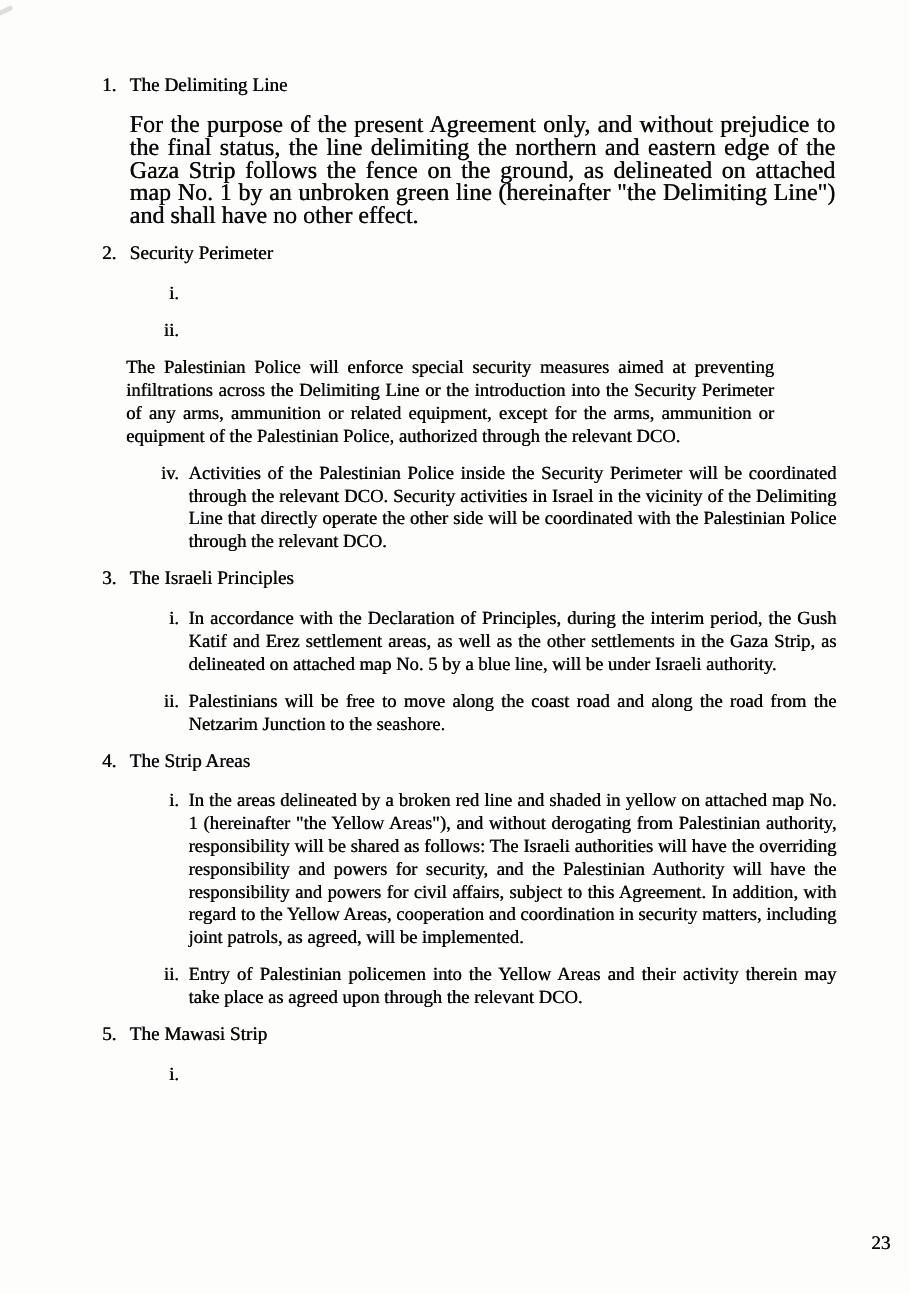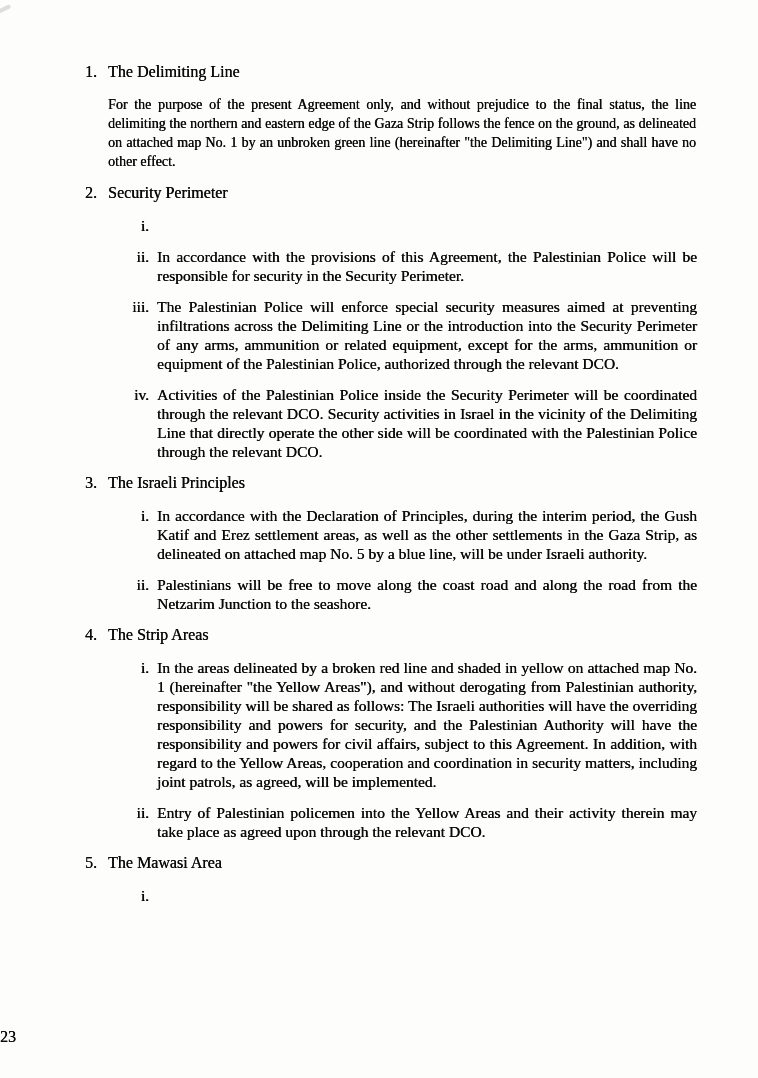--- a/index.html
+++ b/index.html
@@ -34,21 +34,21 @@
   .sec-heading {
     display: flex;
     margin: 2px 0 14px 85px;
     font-size: 16px;
     line-height: 19px;
   }
   .sec-num { flex: none; width: 23px; }
   .body-para {
     margin: 0 0 12px 108px;
     width: 588px;
-    font-size: 14px;
+    font-size: 20px;
     line-height: 19px;
     text-align: justify;
   }
   .clause {
     display: flex;
     margin: 0 0 12px 105px;
     font-size: 15.5px;
     line-height: 19px;
   }
   .clause-marker {
@@ -60,21 +60,21 @@
   }
   .clause-text {
     width: 540px;
     text-align: justify;
   }
   .page-number {
     position: absolute;
     top: 1028px;
     left: 0;
     width: 742px;
-    text-align: left;
+    text-align: right;
     font-size: 16px;
     text-shadow: 0.35px 0 0 currentColor;
   }
 </style>
 </head>
 <body>
 
 <div class="page">
   <div class="scan-mark"></div>
   <main class="content" id="content">
@@ -88,24 +88,22 @@
       <section>
         <div class="sec-heading">
           <span class="sec-num">2.</span>
           <span class="sec-title">Security Perimeter</span>
         </div>
         <div class="clause">
           <span class="clause-marker">i.</span>
         </div>
         <div class="clause">
           <span class="clause-marker">ii.</span>
-          <div class="clause-text">In accordance with the provisions of this Agreement, the Palestinian Police will be responsible for security in the Security Perimeter.</div>
         </div>
         <div class="clause">
-          <span class="clause-marker">iii.</span>
           <div class="clause-text">The Palestinian Police will enforce special security measures aimed at preventing infiltrations across the Delimiting Line or the introduction into the Security Perimeter of any arms, ammunition or related equipment, except for the arms, ammunition or equipment of the Palestinian Police, authorized through the relevant DCO.</div>
         </div>
         <div class="clause">
           <span class="clause-marker">iv.</span>
           <div class="clause-text">Activities of the Palestinian Police inside the Security Perimeter will be coordinated through the relevant DCO. Security activities in Israel in the vicinity of the Delimiting Line that directly operate the other side will be coordinated with the Palestinian Police through the relevant DCO.</div>
         </div>
       </section>
       <section>
         <div class="sec-heading">
           <span class="sec-num">3.</span>
@@ -130,21 +128,21 @@
           <div class="clause-text">In the areas delineated by a broken red line and shaded in yellow on attached map No. 1 (hereinafter "the Yellow Areas"), and without derogating from Palestinian authority, responsibility will be shared as follows: The Israeli authorities will have the overriding responsibility and powers for security, and the Palestinian Authority will have the responsibility and powers for civil affairs, subject to this Agreement. In addition, with regard to the Yellow Areas, cooperation and coordination in security matters, including joint patrols, as agreed, will be implemented.</div>
         </div>
         <div class="clause">
           <span class="clause-marker">ii.</span>
           <div class="clause-text">Entry of Palestinian policemen into the Yellow Areas and their activity therein may take place as agreed upon through the relevant DCO.</div>
         </div>
       </section>
       <section>
         <div class="sec-heading">
           <span class="sec-num">5.</span>
-          <span class="sec-title">The Mawasi Area</span>
+          <span class="sec-title">The Mawasi Strip</span>
         </div>
         <div class="clause">
           <span class="clause-marker">i.</span>
         </div>
       </section>
     </main>
   <div class="page-number">23</div>
 </div>
 
 </body></html>

